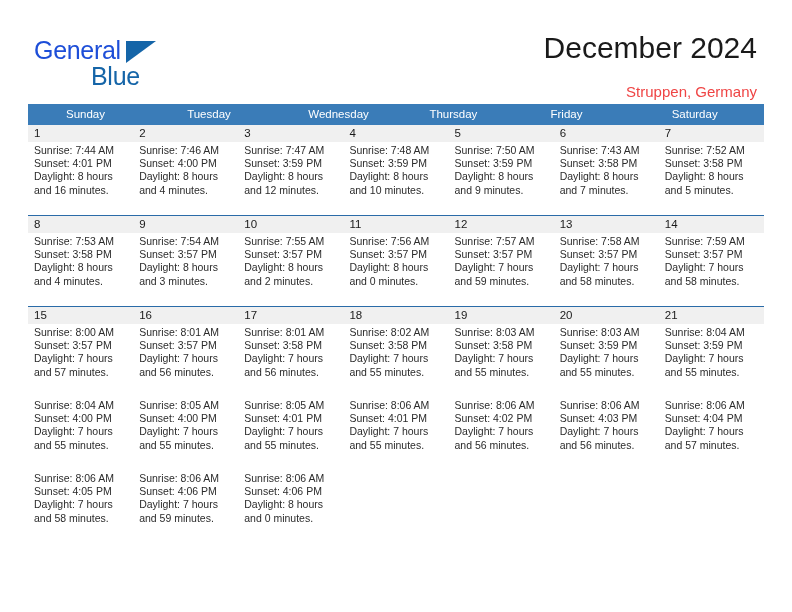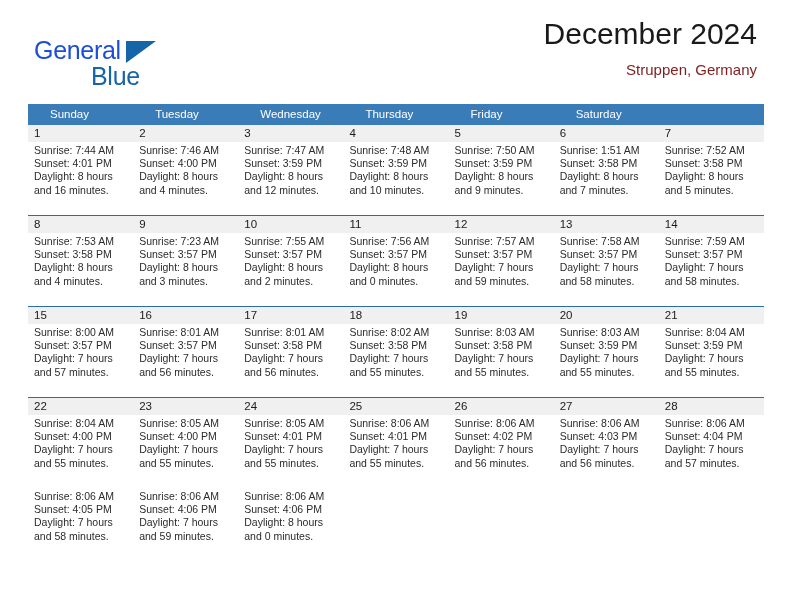--- a/index.html
+++ b/index.html
@@ -63,34 +63,34 @@
     top: 5px;
     width: 0;
     height: 0;
     border-left: 30px solid #1565a8;
     border-bottom: 22px solid transparent;
   }
 
   .title-block {
     position: absolute;
     right: 35px;
-    top: 16px;
+    top: 30px;
     text-align: right;
   }
   .month-title {
     font-size: 30px;
     color: #1a1a1a;
     line-height: 36px;
     white-space: nowrap;
   }
   .location {
     font-size: 15px;
-    color: #7f1d1d;
+    color: #ef4444;
     line-height: 20px;
-    margin-top: 8px;
+    margin-top: 16px;
     white-space: nowrap;
   }
 
   
   .calendar {
     position: absolute;
     left: 28px;
     top: 104px;
     width: 736px;
   }
@@ -104,20 +104,21 @@
   .cal-head .hcell {
     flex: 0 0 105.14px;
     width: 105.14px;
     box-sizing: border-box;
     padding-left: 22px;
     color: #ffffff;
     font-size: 11.5px;
     line-height: 21px;
     white-space: nowrap;
     overflow: hidden;
+    margin-left: 16px;
   }
 
   .week {
     width: 736px;
     position: relative;
   }
   .week .numbar {
     display: flex;
     width: 736px;
     height: 17px;
@@ -220,21 +221,21 @@
               <div class="line">Daylight: 8 hours</div>
               <div class="line">and 10 minutes.</div>
             </div>
             <div class="bcell">
               <div class="line">Sunrise: 7:50 AM</div>
               <div class="line">Sunset: 3:59 PM</div>
               <div class="line">Daylight: 8 hours</div>
               <div class="line">and 9 minutes.</div>
             </div>
             <div class="bcell">
-              <div class="line">Sunrise: 1:51 AM</div>
+              <div class="line">Sunrise: 7:43 AM</div>
               <div class="line">Sunset: 3:58 PM</div>
               <div class="line">Daylight: 8 hours</div>
               <div class="line">and 7 minutes.</div>
             </div>
             <div class="bcell">
               <div class="line">Sunrise: 7:52 AM</div>
               <div class="line">Sunset: 3:58 PM</div>
               <div class="line">Daylight: 8 hours</div>
               <div class="line">and 5 minutes.</div>
             </div>
@@ -251,21 +252,21 @@
             <div class="ncell">14</div>
           </div>
           <div class="bodybar">
             <div class="bcell">
               <div class="line">Sunrise: 7:53 AM</div>
               <div class="line">Sunset: 3:58 PM</div>
               <div class="line">Daylight: 8 hours</div>
               <div class="line">and 4 minutes.</div>
             </div>
             <div class="bcell">
-              <div class="line">Sunrise: 7:23 AM</div>
+              <div class="line">Sunrise: 7:54 AM</div>
               <div class="line">Sunset: 3:57 PM</div>
               <div class="line">Daylight: 8 hours</div>
               <div class="line">and 3 minutes.</div>
             </div>
             <div class="bcell">
               <div class="line">Sunrise: 7:55 AM</div>
               <div class="line">Sunset: 3:57 PM</div>
               <div class="line">Daylight: 8 hours</div>
               <div class="line">and 2 minutes.</div>
             </div>
@@ -344,29 +345,20 @@
             </div>
             <div class="bcell">
               <div class="line">Sunrise: 8:04 AM</div>
               <div class="line">Sunset: 3:59 PM</div>
               <div class="line">Daylight: 7 hours</div>
               <div class="line">and 55 minutes.</div>
             </div>
           </div>
         </div>
         <div class="week">
-          <div class="numbar">
-            <div class="ncell">22</div>
-            <div class="ncell">23</div>
-            <div class="ncell">24</div>
-            <div class="ncell">25</div>
-            <div class="ncell">26</div>
-            <div class="ncell">27</div>
-            <div class="ncell">28</div>
-          </div>
           <div class="bodybar">
             <div class="bcell">
               <div class="line">Sunrise: 8:04 AM</div>
               <div class="line">Sunset: 4:00 PM</div>
               <div class="line">Daylight: 7 hours</div>
               <div class="line">and 55 minutes.</div>
             </div>
             <div class="bcell">
               <div class="line">Sunrise: 8:05 AM</div>
               <div class="line">Sunset: 4:00 PM</div>

